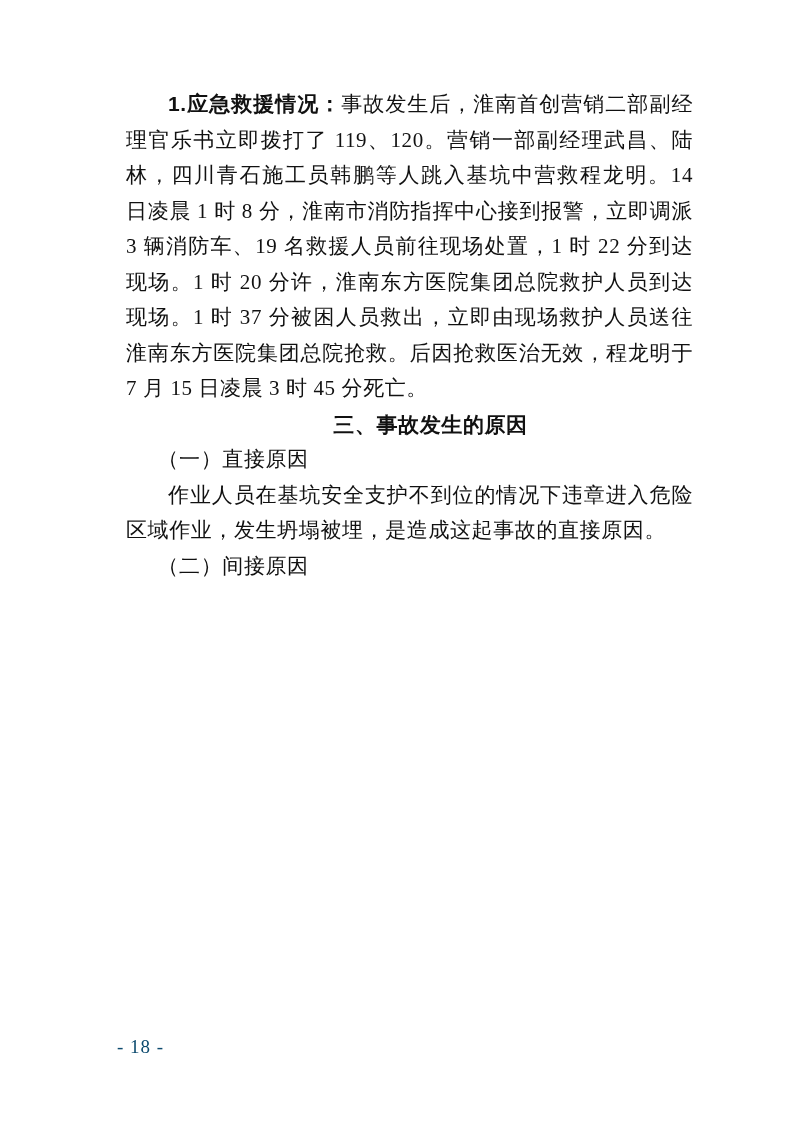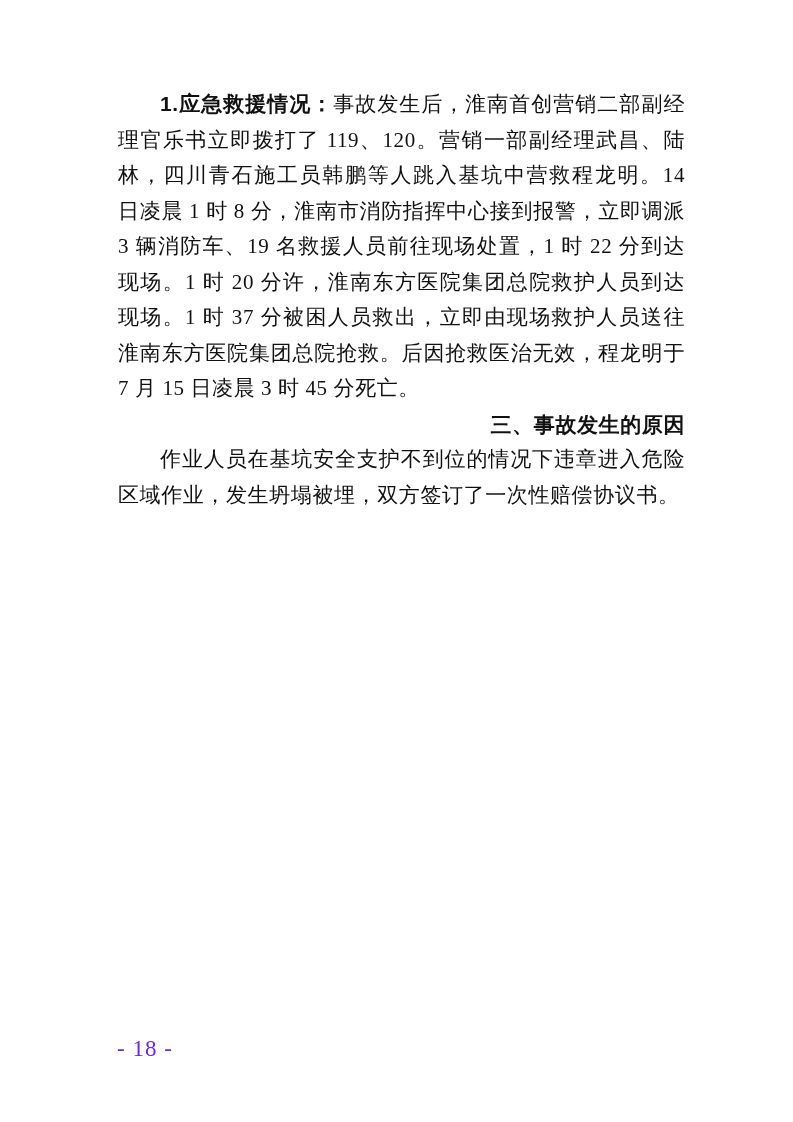--- a/index.html
+++ b/index.html
@@ -7,70 +7,72 @@
     position: relative;
     width: 793px;
     height: 1122px;
     background: #ffffff;
     color: #111111;
     font-family: "Liberation Serif", "DejaVu Serif", serif;
     overflow: hidden;
   }
   .content {
     position: absolute;
-    left: 118px;
+    left: 126px;
     top: 86px;
     width: 567px;
   }
   .para, .heading, .subheading {
     margin: 0;
     font-size: 21px;
     line-height: 35.5px;
     text-align: justify;
     text-justify: inter-character;
     text-indent: 2em;
     letter-spacing: 0.6px;
   }
   .para:after { content: ""; display: inline-block; width: 0; }
   .lead {
     font-weight: 700;
     font-family: "Liberation Sans", "DejaVu Sans", sans-serif;
   }
   .heading {
     font-weight: 700;
     font-family: "Liberation Sans", "DejaVu Sans", sans-serif;
-    text-align: right;
+    text-align: center;
   }
   .subheading {
     text-indent: 1.5em;
     text-align: left;
   }
   .footer {
     position: absolute;
     left: 117px;
     top: 1036px;
-    font-size: 23px;
+    font-size: 19px;
     letter-spacing: 1px;
-    color: #6d28d9;
+    color: #0c4a6e;
     font-family: "Liberation Serif", "DejaVu Serif", serif;
   }
 </style>
 </head>
 <body>
 
 <div class="page">
   <div class="content">
 
     <p class="para"><span class="lead">1.应急救援情况：</span><span>事故发生后，淮南首创营销二部副经理官乐书立即拨打了 119、120。营销一部副经理武昌、陆林，四川青石施工员韩鹏等人跳入基坑中营救程龙明。14 日凌晨 1 时 8 分，淮南市消防指挥中心接到报警，立即调派 3 辆消防车、19 名救援人员前往现场处置，1 时 22 分到达现场。1 时 20 分许，淮南东方医院集团总院救护人员到达现场。1 时 37 分被困人员救出，立即由现场救护人员送往淮南东方医院集团总院抢救。后因抢救医治无效，程龙明于 7 月 15 日凌晨 3 时 45 分死亡。</span></p>
 
 
     <p class="heading">三、事故发生的原因</p>
 
+    <p class="subheading">（一）直接原因</p>
 
-    <p class="para">作业人员在基坑安全支护不到位的情况下违章进入危险区域作业，发生坍塌被埋，双方签订了一次性赔偿协议书。</p>
+    <p class="para">作业人员在基坑安全支护不到位的情况下违章进入危险区域作业，发生坍塌被埋，是造成这起事故的直接原因。</p>
 
+    <p class="subheading">（二）间接原因</p>
 
 
 
   </div>
 
   <div class="footer">- 18 -</div>
 </div>
 
 </body></html>

